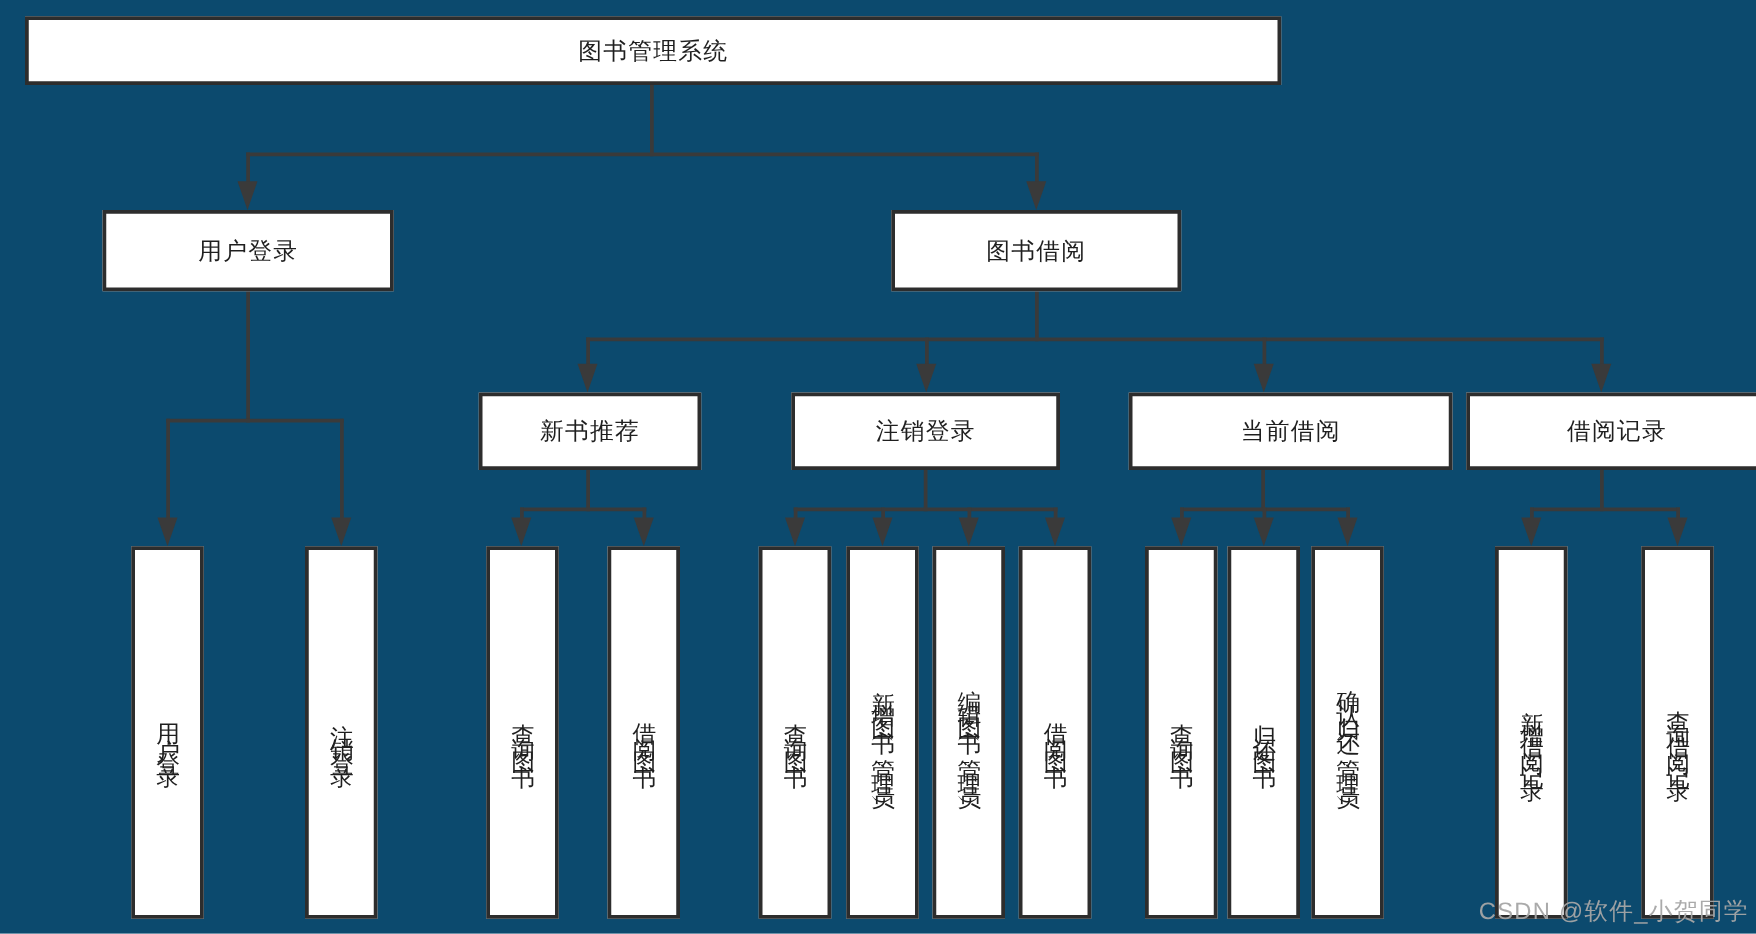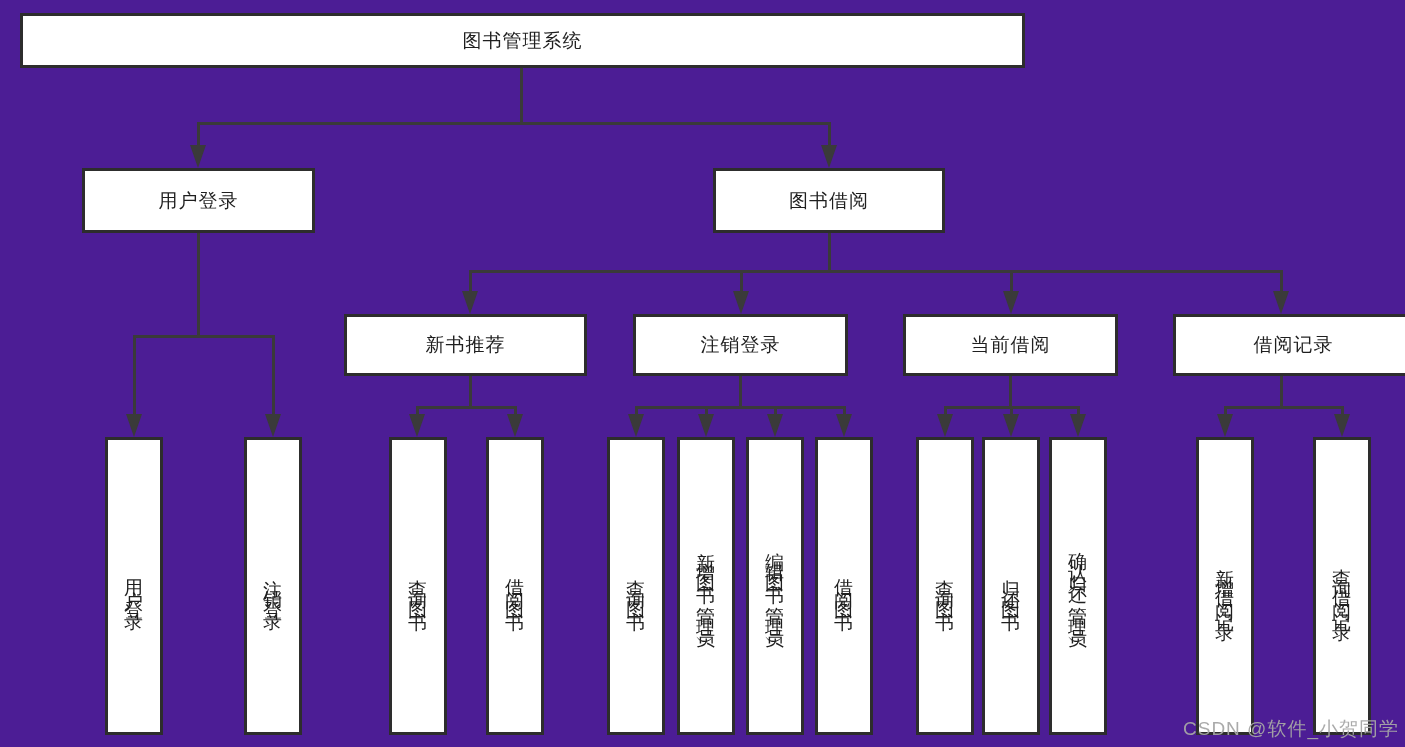--- a/index.html
+++ b/index.html
@@ -1,19 +1,19 @@
 <!DOCTYPE html>
 <html><head>
 <meta charset="utf-8">
 <style>
   html,body{margin:0;padding:0;background:#ffffff;}
   .canvas{
     position:relative;
     width:1405px;height:747px;
-    background:#4c1d95;
+    background:#0c4a6e;
     font-family:"Liberation Sans", sans-serif;
     overflow:hidden;
   }
   .box{
     position:absolute;
     background:#ffffff;
     border:3px solid #2d2d2d;
     box-sizing:border-box;
     display:flex;
     align-items:center;
@@ -85,27 +85,27 @@
   <div class="hline" style="left:469px;top:270px;width:814px;"></div>
   <div class="vline" style="left:469px;top:270px;height:24px;"></div>
   <div class="arrow" style="left:462px;top:291px;"></div>
   <div class="vline" style="left:740px;top:270px;height:24px;"></div>
   <div class="arrow" style="left:733px;top:291px;"></div>
   <div class="vline" style="left:1010px;top:270px;height:24px;"></div>
   <div class="arrow" style="left:1003px;top:291px;"></div>
   <div class="vline" style="left:1280px;top:270px;height:24px;"></div>
   <div class="arrow" style="left:1273px;top:291px;"></div>
 
-  <div class="box" style="left:344px;top:314px;width:243px;height:62px;">
+  <div class="box" style="left:383px;top:314px;width:178px;height:62px;">
     <span>新书推荐</span>
   </div>
   <div class="box" style="left:633px;top:314px;width:215px;height:62px;">
     <span>注销登录</span>
   </div>
-  <div class="box" style="left:903px;top:314px;width:215px;height:62px;">
+  <div class="box" style="left:903px;top:314px;width:259px;height:62px;">
     <span>当前借阅</span>
   </div>
   <div class="box" style="left:1173px;top:314px;width:241px;height:62px;">
     <span>借阅记录</span>
   </div>
 
   <div class="vline" style="left:469px;top:376px;height:33px;"></div>
   <div class="hline" style="left:416px;top:406px;width:101px;"></div>
   <div class="vline" style="left:416px;top:406px;height:12px;"></div>
   <div class="arrow" style="left:409px;top:414px;"></div>

